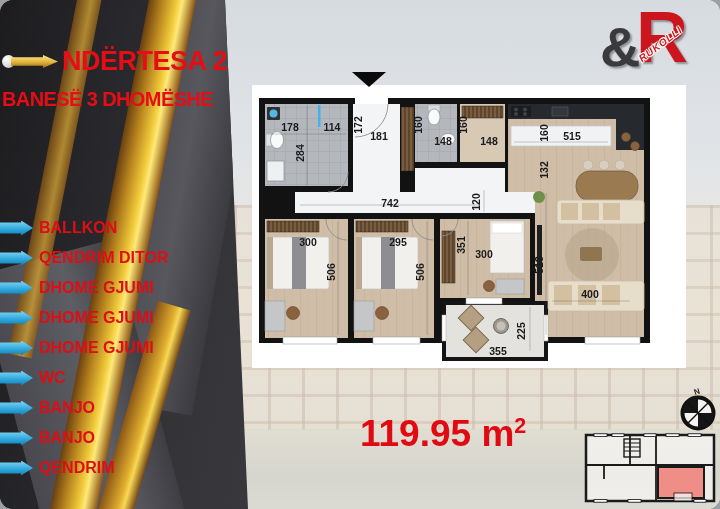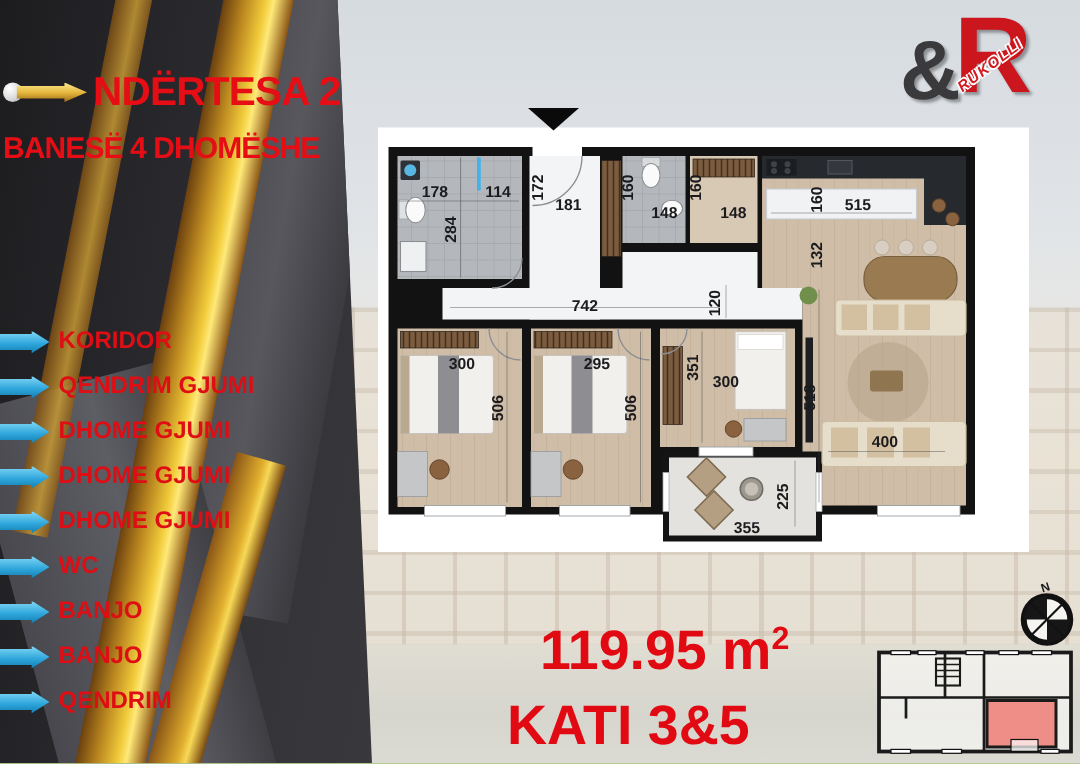--- a/index.html
+++ b/index.html
@@ -1,17 +1,17 @@
 <!DOCTYPE html>
 <html><head>
 <meta charset="utf-8">
 <style>
   html,body{margin:0;padding:0;background:#9aa0a6;}
   .stage{position:relative;width:720px;height:509px;overflow:hidden;
-         font-family:"Liberation Sans",sans-serif;background:#bef264;}
+         font-family:"Liberation Sans",sans-serif;background:#fef9c3;border-radius:13px;}
 
   
   .bg-sky{position:absolute;inset:0;
     background:linear-gradient(180deg,#d6dbe0 0%,#e1e4e7 30%,#e8e7e3 46%,#ece8e0 60%,#e7e3d9 100%);}
   .bg-building{position:absolute;left:200px;right:0;top:205px;height:225px;opacity:.42;
     background:
       repeating-linear-gradient(90deg, rgba(150,120,90,.45) 0 3px, rgba(0,0,0,0) 3px 34px),
       repeating-linear-gradient(180deg, rgba(150,120,90,.40) 0 3px, rgba(0,0,0,0) 3px 27px),
       linear-gradient(180deg,#e9dcc8,#e2d8c8);}
   .bg-ground{position:absolute;left:200px;right:0;bottom:0;height:80px;opacity:.55;
@@ -104,30 +104,30 @@
     <div class="band gold-main"></div>
     <div class="band gold-low"></div>
 
     <div class="title-row">
       <span class="title-pin">
         <span class="ball"></span>
           <span class="band-gold"></span>
       </span>
       <h1 class="main-title">NDËRTESA 2</h1>
     </div>
-    <h2 class="subtitle">BANESË 4 DHOMËSHE</h2>
+    <h2 class="subtitle">BANESË 3 DHOMËSHE</h2>
 
     <ul class="room-list">
       <li>
           <span class="pin-blue"></span>
-          <span class="lbl">KORIDOR</span>
-        </li>
-      <li>
-          <span class="pin-blue"></span>
-          <span class="lbl">QENDRIM GJUMI</span>
+          <span class="lbl">BALLKON</span>
+        </li>
+      <li>
+          <span class="pin-blue"></span>
+          <span class="lbl">QENDRIM DITOR</span>
         </li>
       <li>
           <span class="pin-blue"></span>
           <span class="lbl">DHOME GJUMI</span>
         </li>
       <li>
           <span class="pin-blue"></span>
           <span class="lbl">DHOME GJUMI</span>
         </li>
       <li>
@@ -330,21 +330,20 @@
       <text class="dim" transform="translate(213,160) rotate(-90)" text-anchor="middle">351</text>
       <text class="dim" x="232" y="173" text-anchor="middle">300</text>
       <text class="dim" transform="translate(291,180) rotate(-90)" text-anchor="middle">518</text>
       <text class="dim" x="338" y="213" text-anchor="middle">400</text>
       <text class="dim" transform="translate(273,246) rotate(-90)" text-anchor="middle">225</text>
       <text class="dim" x="246" y="270" text-anchor="middle">355</text>
     </svg>
   </div>
 
   <div class="area-text"><span>119.95 m</span><sup>2</sup></div>
-  <div class="floor-text">KATI 3&amp;5</div>
 
   <div class="logo">
     <span class="logo-amp">&amp;</span>
     <span class="logo-r">R</span>
     <span class="logo-brand">RUKOLLI</span>
   </div>
 
   <svg class="compass" width="44" height="44" viewBox="0 0 44 44">
     <circle cx="22" cy="25" r="15.5" fill="#f5f4f1" stroke="#111111" stroke-width="4"></circle>
     <path d="M22 25 L6.5 25 A15.5 15.5 0 0 1 22 9.5 Z" fill="#161616"></path>

